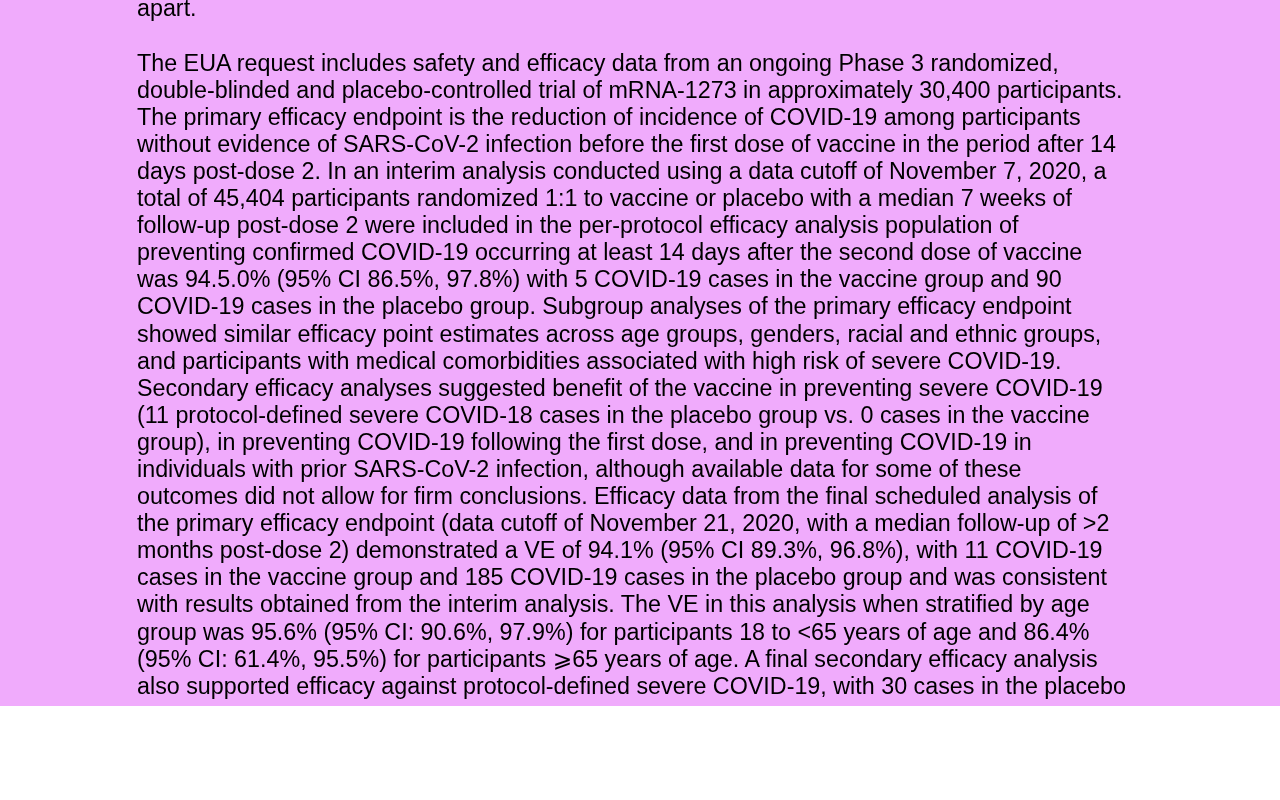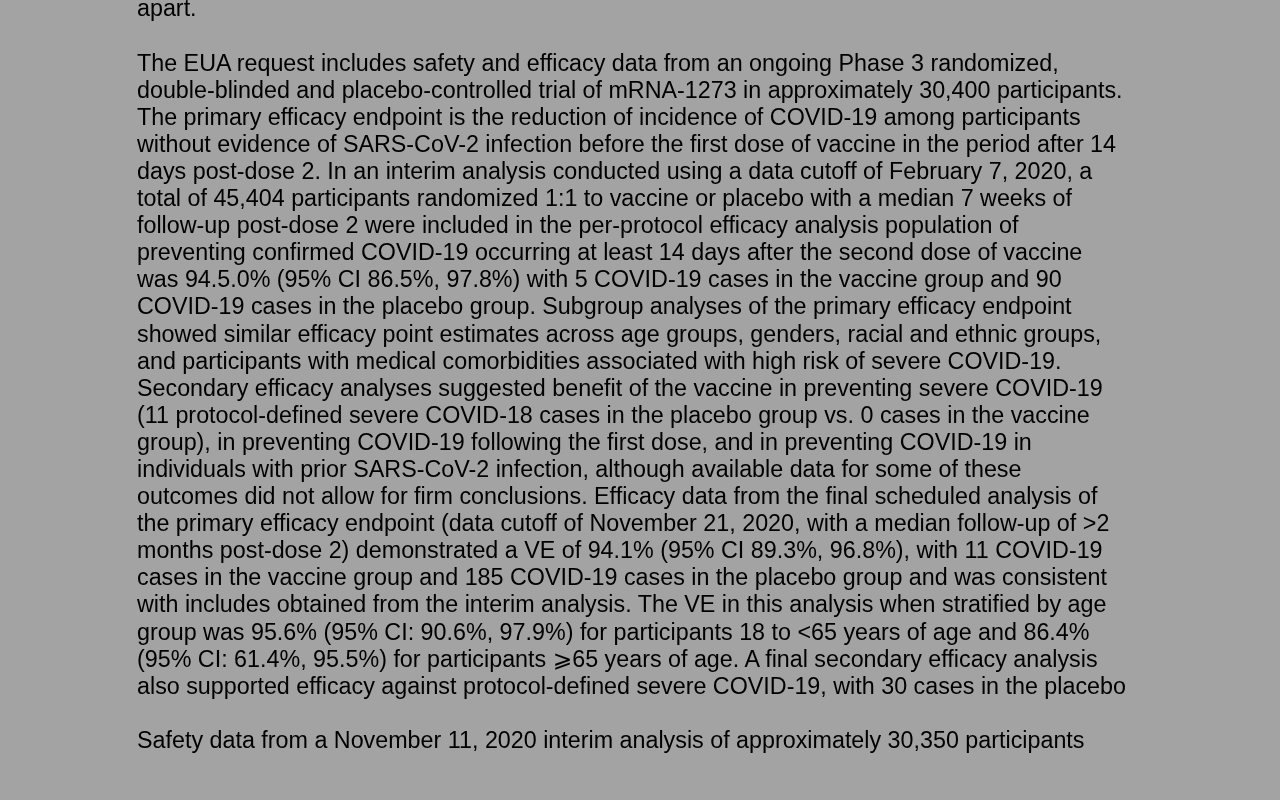--- a/index.html
+++ b/index.html
@@ -6,22 +6,22 @@
     margin: 0;
     padding: 0;
     width: 1280px;
     height: 800px;
     background: #ffffff;
     overflow: hidden;
   }
   .page {
     box-sizing: border-box;
     width: 1280px;
-    height: 800px;
-    background: #a3a3a3;
+    height: 706px;
+    background: #f0abfc;
     color: #000000;
     font-family: "Liberation Sans", "DejaVu Sans", sans-serif;
     font-size: 23.3px;
     overflow: hidden;
   }
   .doc-text {
     margin-top: -4.6px;
     padding-left: 137px;
     padding-right: 0;
   }
@@ -43,37 +43,37 @@
 <main class="page">
   <div class="doc-text" id="doc-text">
       <div class="para">
         <span class="line">apart.</span>
       </div>
       <div class="para">
         <span class="line">The EUA request includes safety and efficacy data from an ongoing Phase 3 randomized,</span>
         <span class="line">double-blinded and placebo-controlled trial of mRNA-1273 in approximately 30,400 participants.</span>
         <span class="line">The primary efficacy endpoint is the reduction of incidence of COVID-19 among participants</span>
         <span class="line">without evidence of SARS-CoV-2 infection before the first dose of vaccine in the period after 14</span>
-        <span class="line">days post-dose 2. In an interim analysis conducted using a data cutoff of February 7, 2020, a</span>
+        <span class="line">days post-dose 2. In an interim analysis conducted using a data cutoff of November 7, 2020, a</span>
         <span class="line">total of 45,404 participants randomized 1:1 to vaccine or placebo with a median 7 weeks of</span>
         <span class="line">follow-up post-dose 2 were included in the per-protocol efficacy analysis population of</span>
         <span class="line">preventing confirmed COVID-19 occurring at least 14 days after the second dose of vaccine</span>
         <span class="line">was 94.5.0% (95% CI 86.5%, 97.8%) with 5 COVID-19 cases in the vaccine group and 90</span>
         <span class="line">COVID-19 cases in the placebo group. Subgroup analyses of the primary efficacy endpoint</span>
         <span class="line">showed similar efficacy point estimates across age groups, genders, racial and ethnic groups,</span>
         <span class="line">and participants with medical comorbidities associated with high risk of severe COVID-19.</span>
         <span class="line">Secondary efficacy analyses suggested benefit of the vaccine in preventing severe COVID-19</span>
         <span class="line">(11 protocol-defined severe COVID-18 cases in the placebo group vs. 0 cases in the vaccine</span>
         <span class="line">group), in preventing COVID-19 following the first dose, and in preventing COVID-19 in</span>
         <span class="line">individuals with prior SARS-CoV-2 infection, although available data for some of these</span>
         <span class="line">outcomes did not allow for firm conclusions. Efficacy data from the final scheduled analysis of</span>
         <span class="line">the primary efficacy endpoint (data cutoff of November 21, 2020, with a median follow-up of &gt;2</span>
         <span class="line">months post-dose 2) demonstrated a VE of 94.1% (95% CI 89.3%, 96.8%), with 11 COVID-19</span>
         <span class="line">cases in the vaccine group and 185 COVID-19 cases in the placebo group and was consistent</span>
-        <span class="line">with includes obtained from the interim analysis. The VE in this analysis when stratified by age</span>
+        <span class="line">with results obtained from the interim analysis. The VE in this analysis when stratified by age</span>
         <span class="line">group was 95.6% (95% CI: 90.6%, 97.9%) for participants 18 to &lt;65 years of age and 86.4%</span>
         <span class="line">(95% CI: 61.4%, 95.5%) for participants ⩾65 years of age. A final secondary efficacy analysis</span>
         <span class="line">also supported efficacy against protocol-defined severe COVID-19, with 30 cases in the placebo</span>
       </div>
       <div class="para">
         <span class="line">Safety data from a November 11, 2020 interim analysis of approximately 30,350 participants</span>
       </div>
     </div>
 </main>
 

